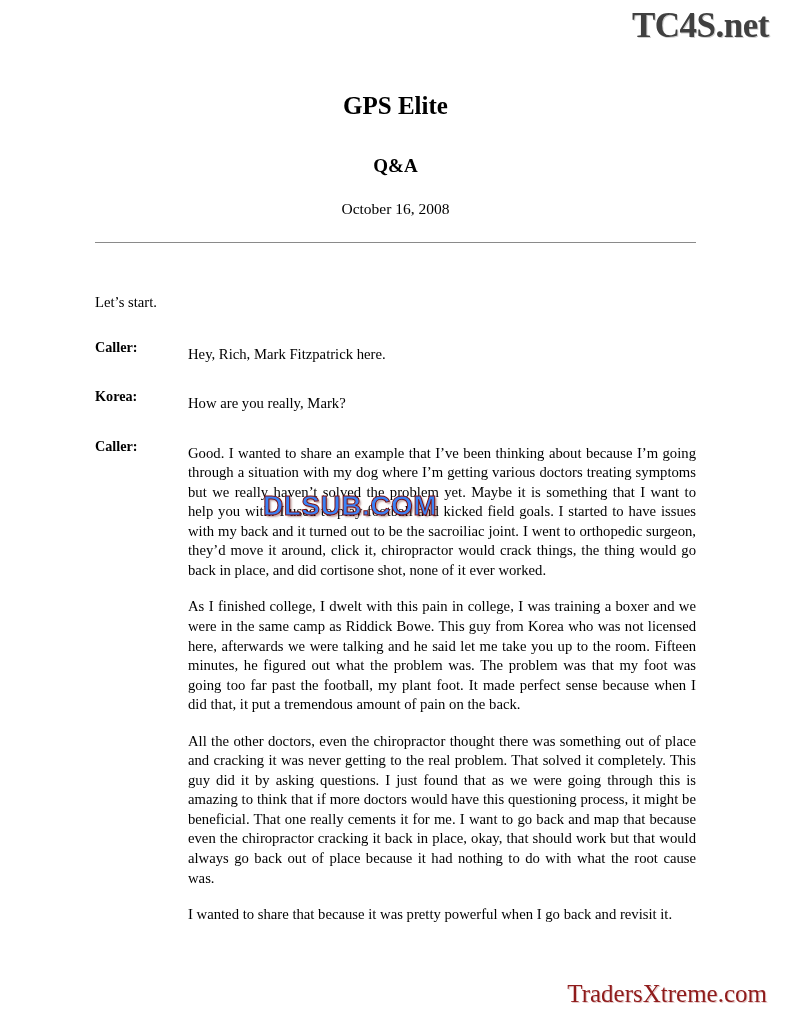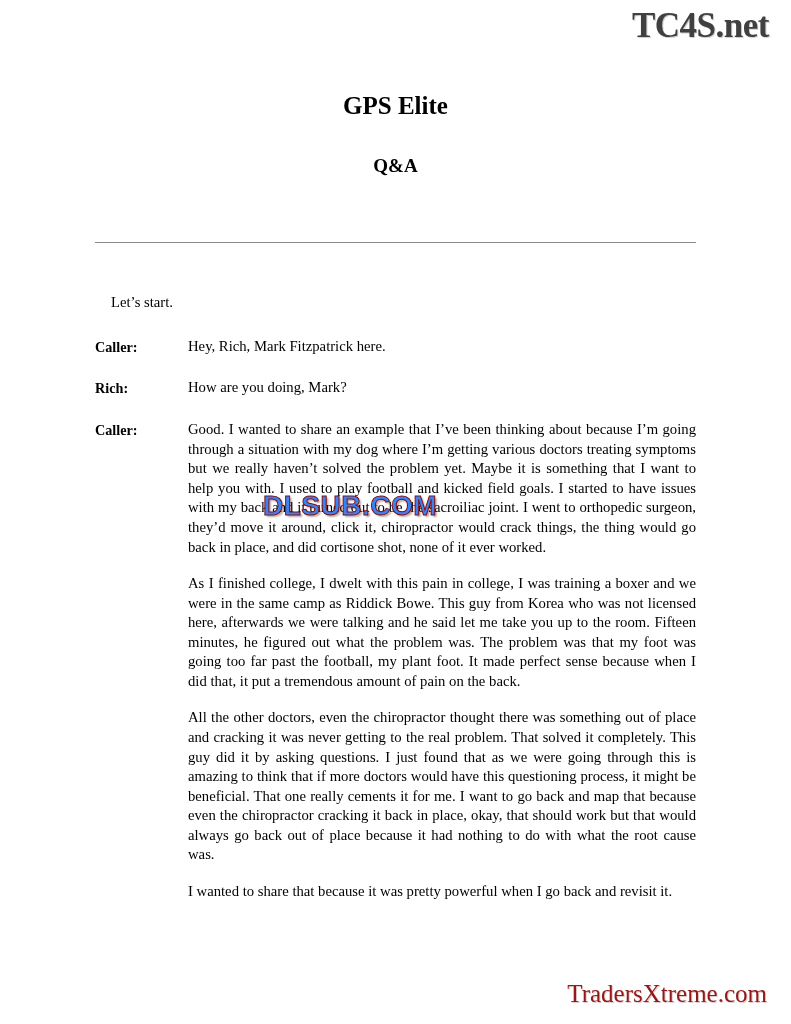--- a/index.html
+++ b/index.html
@@ -111,21 +111,21 @@
     top: 293px;
     width: 601px;
     font-size: 14.7px;
     line-height: 1.33;
   }
 
   .intro {
     margin: 0 0 23px 0;
   }
   .lets-start {
-    margin: 0 0 24px 16px;
+    margin: 0 0 24px 0;
     font-family: Liberation Serif, serif;
   }
 
   .qa-row {
     display: flex;
     align-items: flex-start;
     margin-bottom: 22px;
     justify-content: flex-end;
   }
 
@@ -135,53 +135,54 @@
     font-weight: bold;
     font-size: 14.2px;
     line-height: 1.33;
     padding-top: 1px;
   }
   .speech {
     flex: 1 1 auto;
     text-align: justify;
   }
   .speech p {
-    margin: 0 0 17px 0;
+    margin: 8px 0 17px 0;
   }
   .speech p:last-child {
     margin-bottom: 0;
   }
 </style>
 </head>
 <body>
 
 <div class="page">
 
   <div class="doc-head">
     <div class="doc-title">GPS Elite</div>
     <div class="doc-subtitle">Q&amp;A</div>
+    <div class="doc-date">October 16, 2008</div>
   </div>
 
   <div class="rule"></div>
 
   <div class="content">
 
     <p class="lets-start">Let’s start.</p>
 
     <div class="qa-row">
       <div class="speaker">Caller:</div>
       <div class="speech">
         <p>Hey, Rich, Mark Fitzpatrick here.</p>
       </div>
     </div>
 
     <div class="qa-row">
-      <div class="speaker">Rich:</div>
+      <div class="speaker">Korea:</div>
       <div class="speech">
-        <p>How are you doing, Mark?</p>
+        <p>How are you really, Mark?</p>
       </div>
     </div>
 
     <div class="qa-row">
       <div class="speaker">Caller:</div>
       <div class="speech">
         <p>Good. I wanted to share an example that I’ve been thinking about because I’m going through a situation with my dog where I’m getting various doctors treating symptoms but we really haven’t solved the problem yet. Maybe it is something that I want to help you with. I used to play football and kicked field goals. I started to have issues with my back and it turned out to be the sacroiliac joint. I went to orthopedic surgeon, they’d move it around, click it, chiropractor would crack things, the thing would go back in place, and did cortisone shot, none of it ever worked.</p>
         <p>As I finished college, I dwelt with this pain in college, I was training a boxer and we were in the same camp as Riddick Bowe. This guy from Korea who was not licensed here, afterwards we were talking and he said let me take you up to the room. Fifteen minutes, he figured out what the problem was. The problem was that my foot was going too far past the football, my plant foot. It made perfect sense because when I did that, it put a tremendous amount of pain on the back.</p>
         <p>All the other doctors, even the chiropractor thought there was something out of place and cracking it was never getting to the real problem. That solved it completely. This guy did it by asking questions. I just found that as we were going through this is amazing to think that if more doctors would have this questioning process, it might be beneficial. That one really cements it for me. I want to go back and map that because even the chiropractor cracking it back in place, okay, that should work but that would always go back out of place because it had nothing to do with what the root cause was.</p>
         <p>I wanted to share that because it was pretty powerful when I go back and revisit it.</p>

